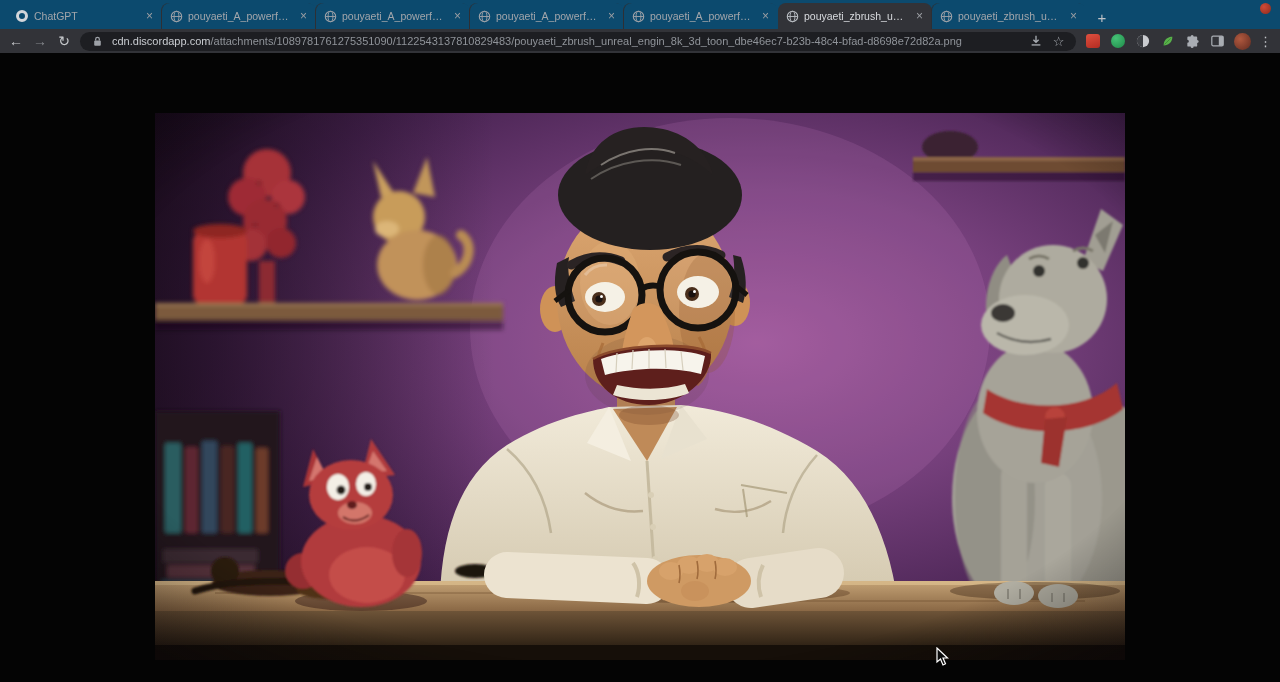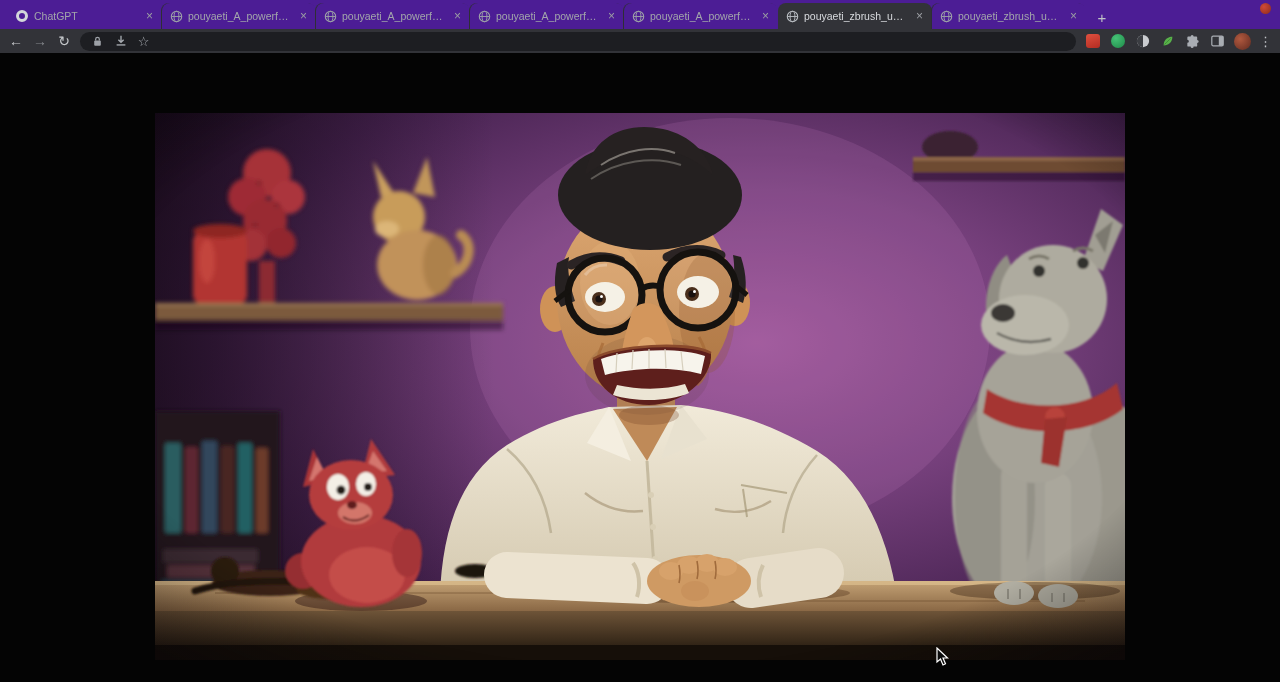--- a/index.html
+++ b/index.html
@@ -1,20 +1,20 @@
 <!DOCTYPE html>
 <html><head>
 <meta charset="utf-8">
 <style>
   html,body{margin:0;padding:0}
   body{width:1280px;height:682px;position:relative;overflow:hidden;
        background:#040404;font-family:"Liberation Sans",sans-serif;}
 
   
-  .tabstrip{height:29px;background:#4c1d95;display:flex;align-items:flex-end;
+  .tabstrip{height:29px;background:#0c4a6e;display:flex;align-items:flex-end;
             padding-left:8px;position:relative}
   .tab{width:154px;height:26px;display:flex;align-items:center;gap:5px;
        padding:0 7px;border-radius:8px 8px 0 0;color:#a3a6ab;flex:0 0 auto;
        box-sizing:border-box;cursor:default}
   .tab + .tab{box-shadow:-1px 0 0 #2e2f34}
   .tab.active{background:#323338;color:#d8dade;box-shadow:none}
   .tab-title{flex:1;font-size:10.5px;white-space:nowrap;overflow:hidden;
              text-overflow:ellipsis;min-width:0}
   .tab-close{font-size:12px;color:#9b9ea3;line-height:1;padding:1px 2px}
   .fav{width:14px;height:14px;flex:0 0 auto;display:flex;align-items:center;justify-content:center}
@@ -141,20 +141,21 @@
   <span class="navbtn fwd">→</span>
   <span class="navbtn">↻</span>
 
   <div class="pill">
     <span class="icon16">
       <svg width="11" height="13" viewBox="0 0 12 14">
           <path d="M4 6 V4.5 a2 2 0 0 1 4 0 V6" stroke="#9da1a7" stroke-width="1.4" fill="none"></path>
           <rect x="2.4" y="6" width="7.2" height="5.6" rx="1" fill="#9da1a7"></rect>
         </svg>
     </span>
+    <span class="url"><span class="domain">cdn.discordapp.com</span><span>/attachments/1089781761275351090/1122543137810829483/pouyaeti_zbrush_unreal_engin_8k_3d_toon_dbe46ec7-b23b-48c4-bfad-d8698e72d82a.png</span></span>
     <span class="icon16">
       <svg width="14" height="14" viewBox="0 0 16 16">
           <path d="M8 2 v7 M5 6.5 L8 9.5 L11 6.5" stroke="#a9adb3" stroke-width="1.5" fill="none"></path>
           <path d="M3 12.5 h10" stroke="#a9adb3" stroke-width="1.5"></path>
         </svg>
     </span>
     <span class="icon16 star">☆</span>
   </div>
 
   <span class="icon16">

